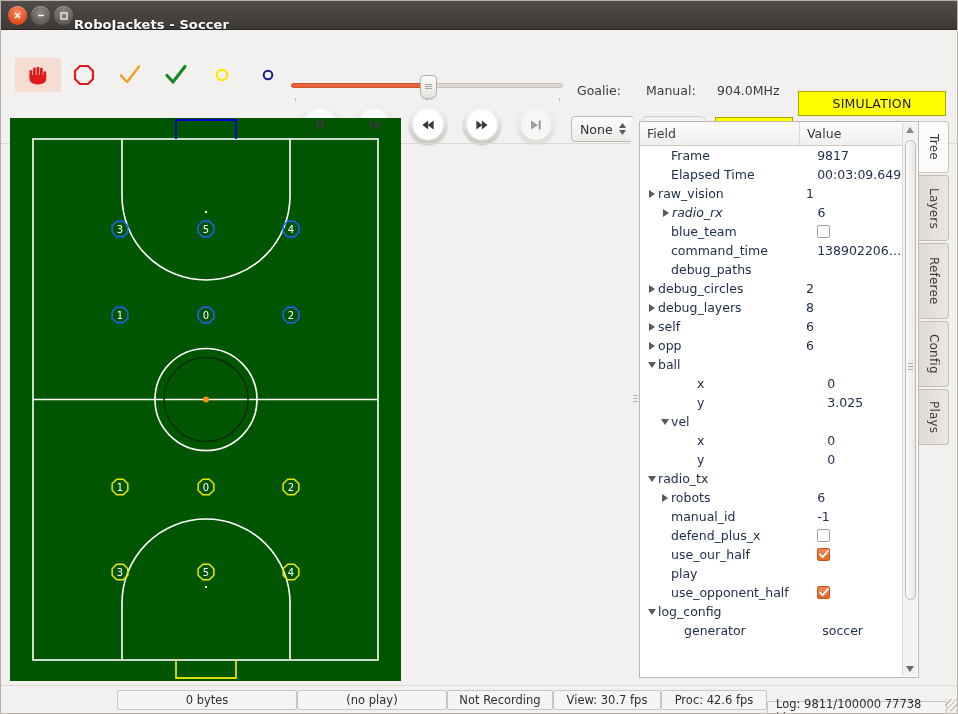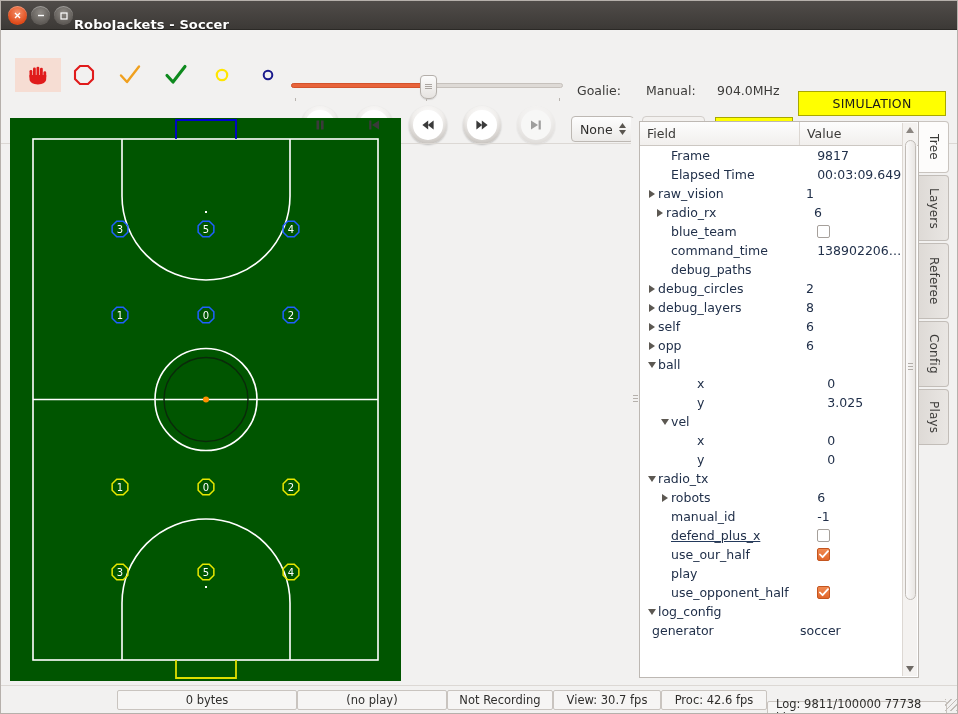--- a/index.html
+++ b/index.html
@@ -494,21 +494,21 @@
                 <polygon points="0,0 6,4 0,8" fill="#5c5852"></polygon>
               </svg>
             </span>
             <span class="tname">raw_vision</span>
           </div>
           <div class="tv">
             <span class="tval">1</span>
           </div>
         </div>
         <div class="trow">
-          <div class="tf" style="padding-left: 14px;">
+          <div class="tf" style="padding-left: 20px; font-style: italic;">
             <span class="arrow">
               <svg width="6" height="8" viewBox="0 0 6 8">
                 <polygon points="0,0 6,4 0,8" fill="#5c5852"></polygon>
               </svg>
             </span>
             <span class="tname">radio_rx</span>
           </div>
           <div class="tv">
             <span class="tval">6</span>
           </div>
@@ -675,21 +675,21 @@
         <div class="trow">
           <div class="tf" style="padding-left: 19px;">
             <span class="arrow"></span>
             <span class="tname">manual_id</span>
           </div>
           <div class="tv">
             <span class="tval">-1</span>
           </div>
         </div>
         <div class="trow">
-          <div class="tf" style="padding-left: 19px; text-decoration: underline;">
+          <div class="tf" style="padding-left: 19px;">
             <span class="arrow"></span>
             <span class="tname">defend_plus_x</span>
           </div>
           <div class="tv">
             <span class="cbox"></span>
           </div>
         </div>
         <div class="trow">
           <div class="tf" style="padding-left: 19px;">
             <span class="arrow"></span>
@@ -728,21 +728,21 @@
             <span class="arrow">
               <svg width="8" height="6" viewBox="0 0 8 6">
                 <polygon points="0,0 8,0 4,6" fill="#5c5852"></polygon>
               </svg>
             </span>
             <span class="tname">log_config</span>
           </div>
           <div class="tv"></div>
         </div>
         <div class="trow">
-          <div class="tf" style="">
+          <div class="tf" style="padding-left: 32px;">
             <span class="arrow"></span>
             <span class="tname">generator</span>
           </div>
           <div class="tv">
             <span class="tval">soccer</span>
           </div>
         </div>
       </div>
     <div class="tscroll">
       <div class="sbtn up">

